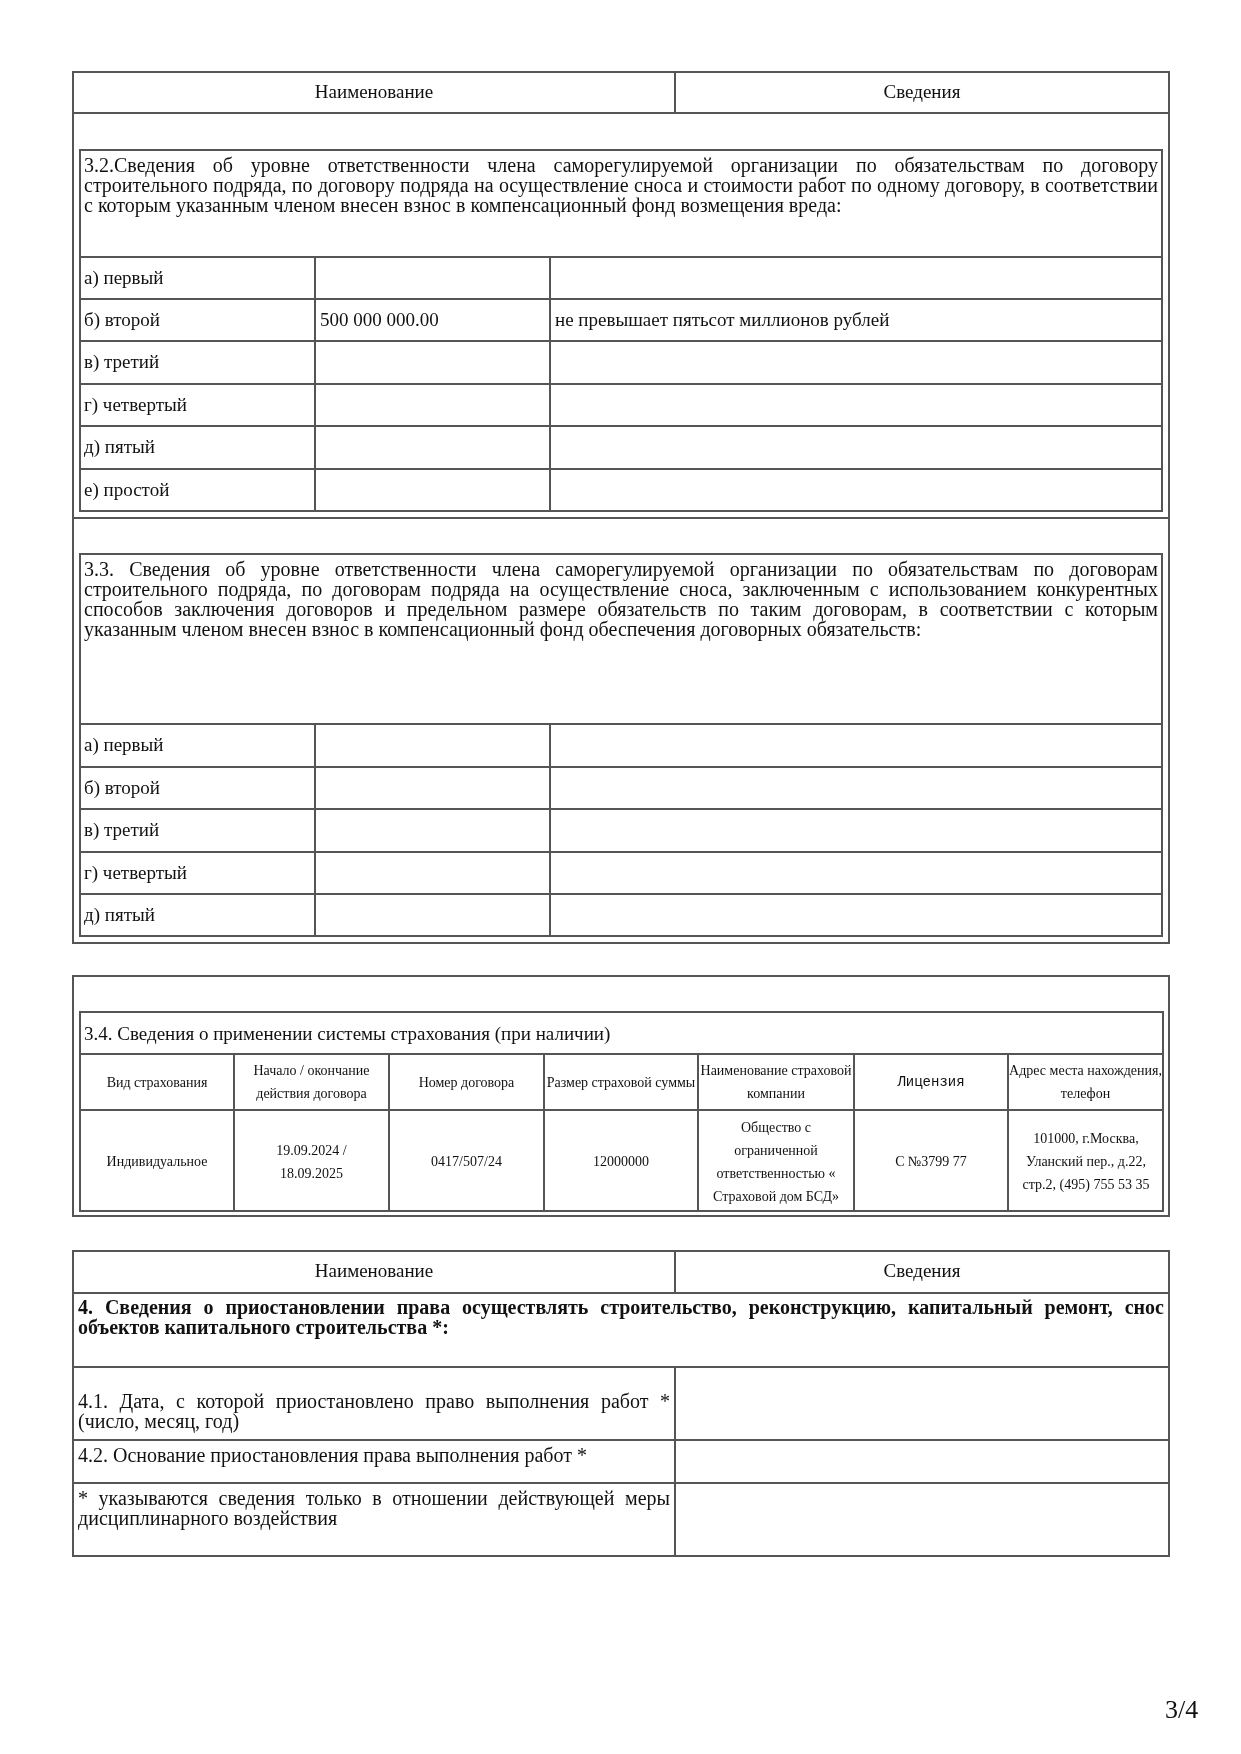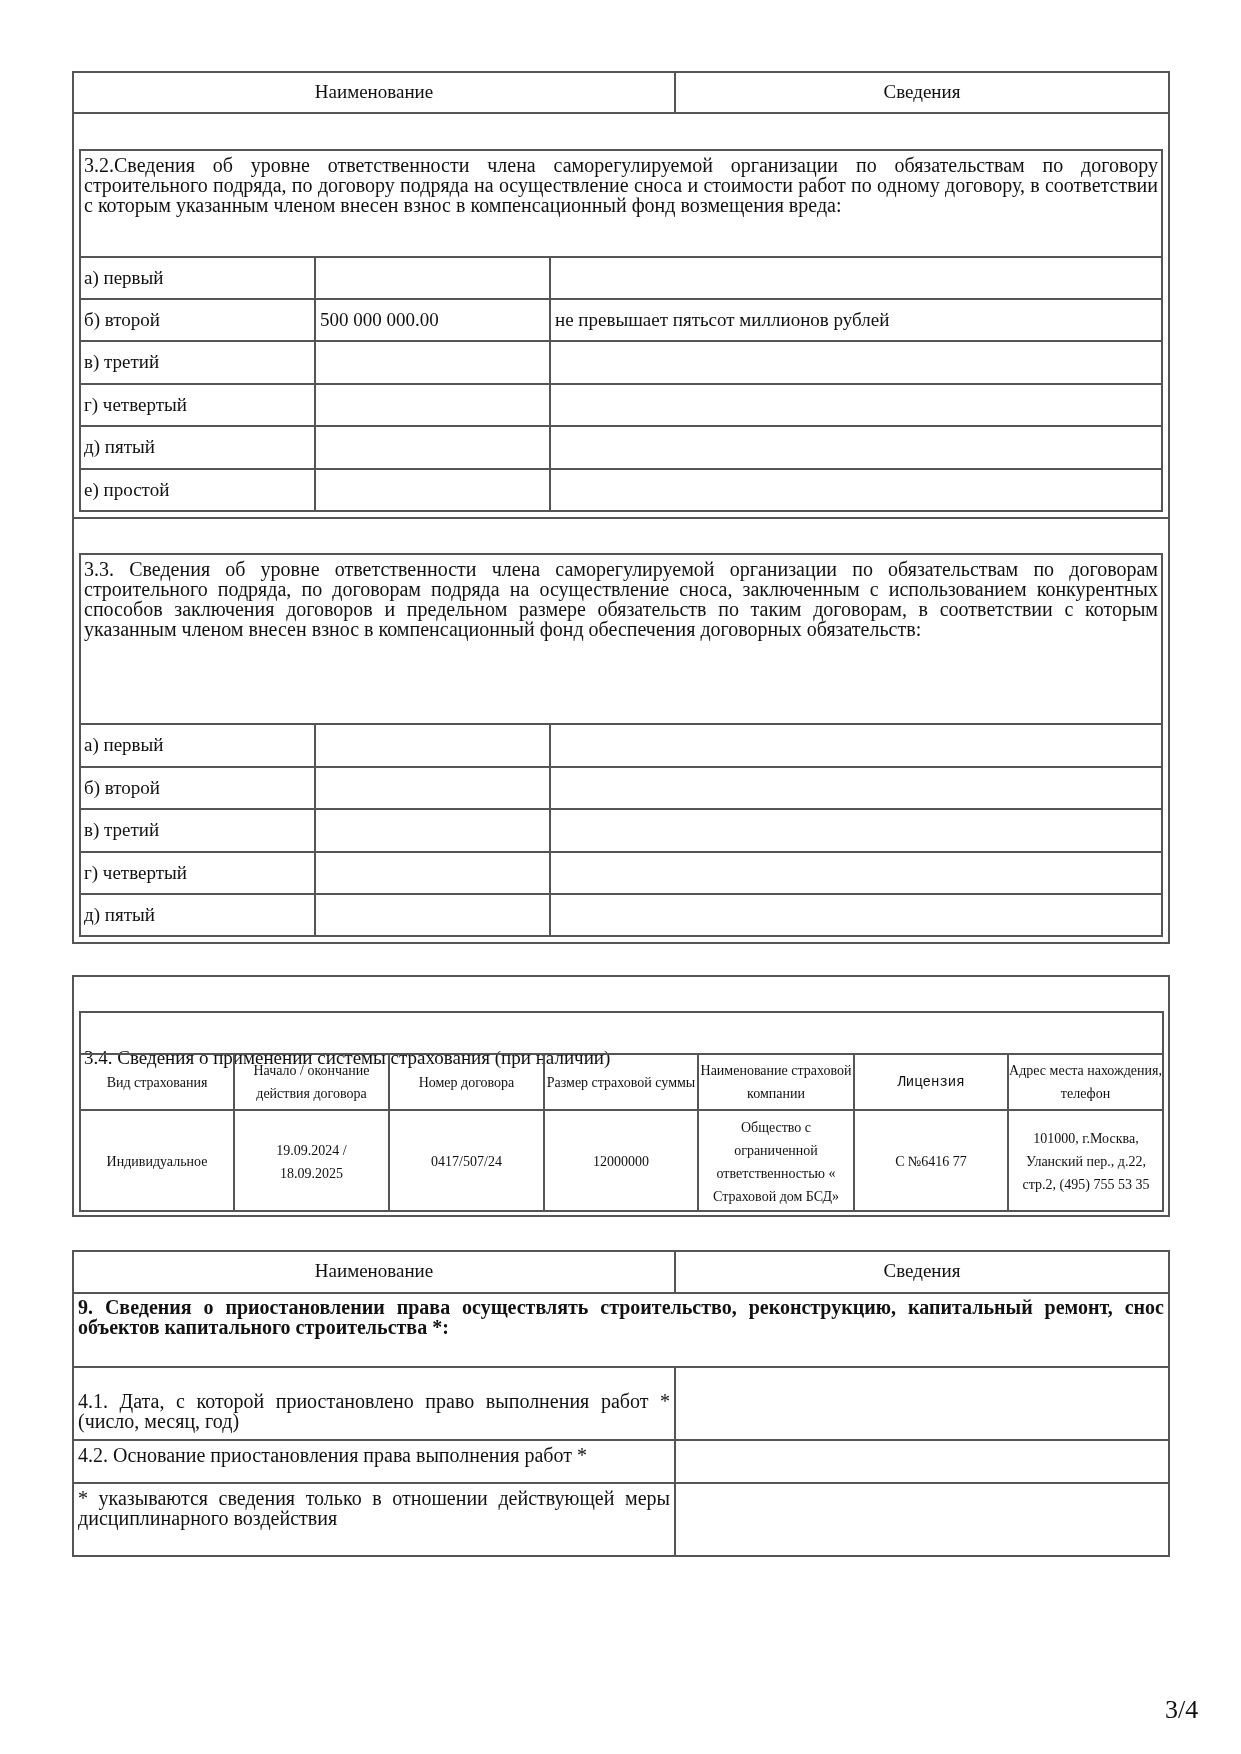--- a/index.html
+++ b/index.html
@@ -94,21 +94,21 @@
 <div class="txt" style="left:84px;top:857px;">г) четвертый</div>
 <div class="txt" style="left:320px;top:857px;"></div>
 <div class="txt" style="left:555px;top:857px;"></div>
 
 <div class="txt" style="left:84px;top:899px;">д) пятый</div>
 <div class="txt" style="left:320px;top:899px;"></div>
 <div class="txt" style="left:555px;top:899px;"></div>
 
 <div class="abs b" style="left:72px;top:975px;width:1098px;height:242px;"></div>
 <div class="abs b" style="left:79px;top:1011px;width:1085px;height:201px;"></div>
-<div class="txt" style="left:84px;top:1018px;margin-top:24px;">3.4. Сведения о применении системы страхования (при наличии)</div>
+<div class="txt" style="left:84px;top:1018px;">3.4. Сведения о применении системы страхования (при наличии)</div>
 <div class="hline" style="left:79px;top:1053px;width:1085px;"></div>
 <div class="hline" style="left:79px;top:1109px;width:1085px;"></div>
 <div class="vline" style="left:233px;top:1053px;height:159px;"></div>
 <div class="vline" style="left:388px;top:1053px;height:159px;"></div>
 <div class="vline" style="left:543px;top:1053px;height:159px;"></div>
 <div class="vline" style="left:697px;top:1053px;height:159px;"></div>
 <div class="vline" style="left:853px;top:1053px;height:159px;"></div>
 <div class="vline" style="left:1007px;top:1053px;height:159px;"></div>
 
 <div class="small" style="left:81px;top:1055px;width:152px;height:54px;">Вид страхования</div>
@@ -117,35 +117,35 @@
 <div class="small" style="left:545px;top:1055px;width:152px;height:54px;">Размер страховой суммы</div>
 <div class="small" style="left:699px;top:1055px;width:154px;height:54px;">Наименование страховой компании</div>
 <div class="small" style="left:855px;top:1055px;width:152px;height:54px;font-family:Liberation Mono, monospace;">Лицензия</div>
 <div class="small" style="left:1009px;top:1055px;width:153px;height:54px;">Адрес места нахождения, телефон</div>
 
 <div class="small" style="left:81px;top:1111px;width:152px;height:101px;">Индивидуальное</div>
 <div class="small" style="left:245px;top:1111px;width:133px;height:101px;">19.09.2024 / 18.09.2025</div>
 <div class="small" style="left:390px;top:1111px;width:153px;height:101px;">0417/507/24</div>
 <div class="small" style="left:545px;top:1111px;width:152px;height:101px;">12000000</div>
 <div class="small" style="left:701px;top:1111px;width:150px;height:101px;">Общество с ограниченной ответственностью « Страховой дом БСД»</div>
-<div class="small" style="left:855px;top:1111px;width:152px;height:101px;">С №6416 77</div>
+<div class="small" style="left:855px;top:1111px;width:152px;height:101px;">С №3799 77</div>
 <div class="small" style="left:1011px;top:1111px;width:150px;height:101px;">101000, г.Москва, Уланский пер., д.22, стр.2, (495) 755 53 35</div>
 
 <div class="abs b" style="left:72px;top:1250px;width:1098px;height:307px;"></div>
 <div class="hline" style="left:72px;top:1292px;width:1098px;"></div>
 <div class="hline" style="left:72px;top:1366px;width:1098px;"></div>
 <div class="hline" style="left:72px;top:1439px;width:1098px;"></div>
 <div class="hline" style="left:72px;top:1482px;width:1098px;"></div>
 <div class="vline" style="left:674px;top:1250px;height:42px;"></div>
 <div class="vline" style="left:674px;top:1366px;height:191px;"></div>
 
 <div class="txt ctr" style="left:74px;top:1255px;width:600px;">Наименование</div>
 <div class="txt ctr" style="left:676px;top:1255px;width:492px;">Сведения</div>
 
-<div class="para bold" style="left:78px;top:1297px;width:1086px;">9. Сведения о приостановлении права осуществлять строительство, реконструкцию, капитальный ремонт, снос объектов капитального строительства *:</div>
+<div class="para bold" style="left:78px;top:1297px;width:1086px;">4. Сведения о приостановлении права осуществлять строительство, реконструкцию, капитальный ремонт, снос объектов капитального строительства *:</div>
 
 <div class="para" style="left:78px;top:1371px;width:592px;margin-top:20px;">4.1. Дата, с которой приостановлено право выполнения работ * (число, месяц, год)</div>
 <div class="txt" style="left:682px;top:1371px;"></div>
 
 <div class="para" style="left:78px;top:1445px;width:592px;">4.2. Основание приостановления права выполнения работ *</div>
 <div class="txt" style="left:682px;top:1445px;"></div>
 
 <div class="para" style="left:78px;top:1488px;width:592px;">* указываются сведения только в отношении действующей меры дисциплинарного воздействия</div>
 <div class="txt" style="left:682px;top:1488px;"></div>
 

